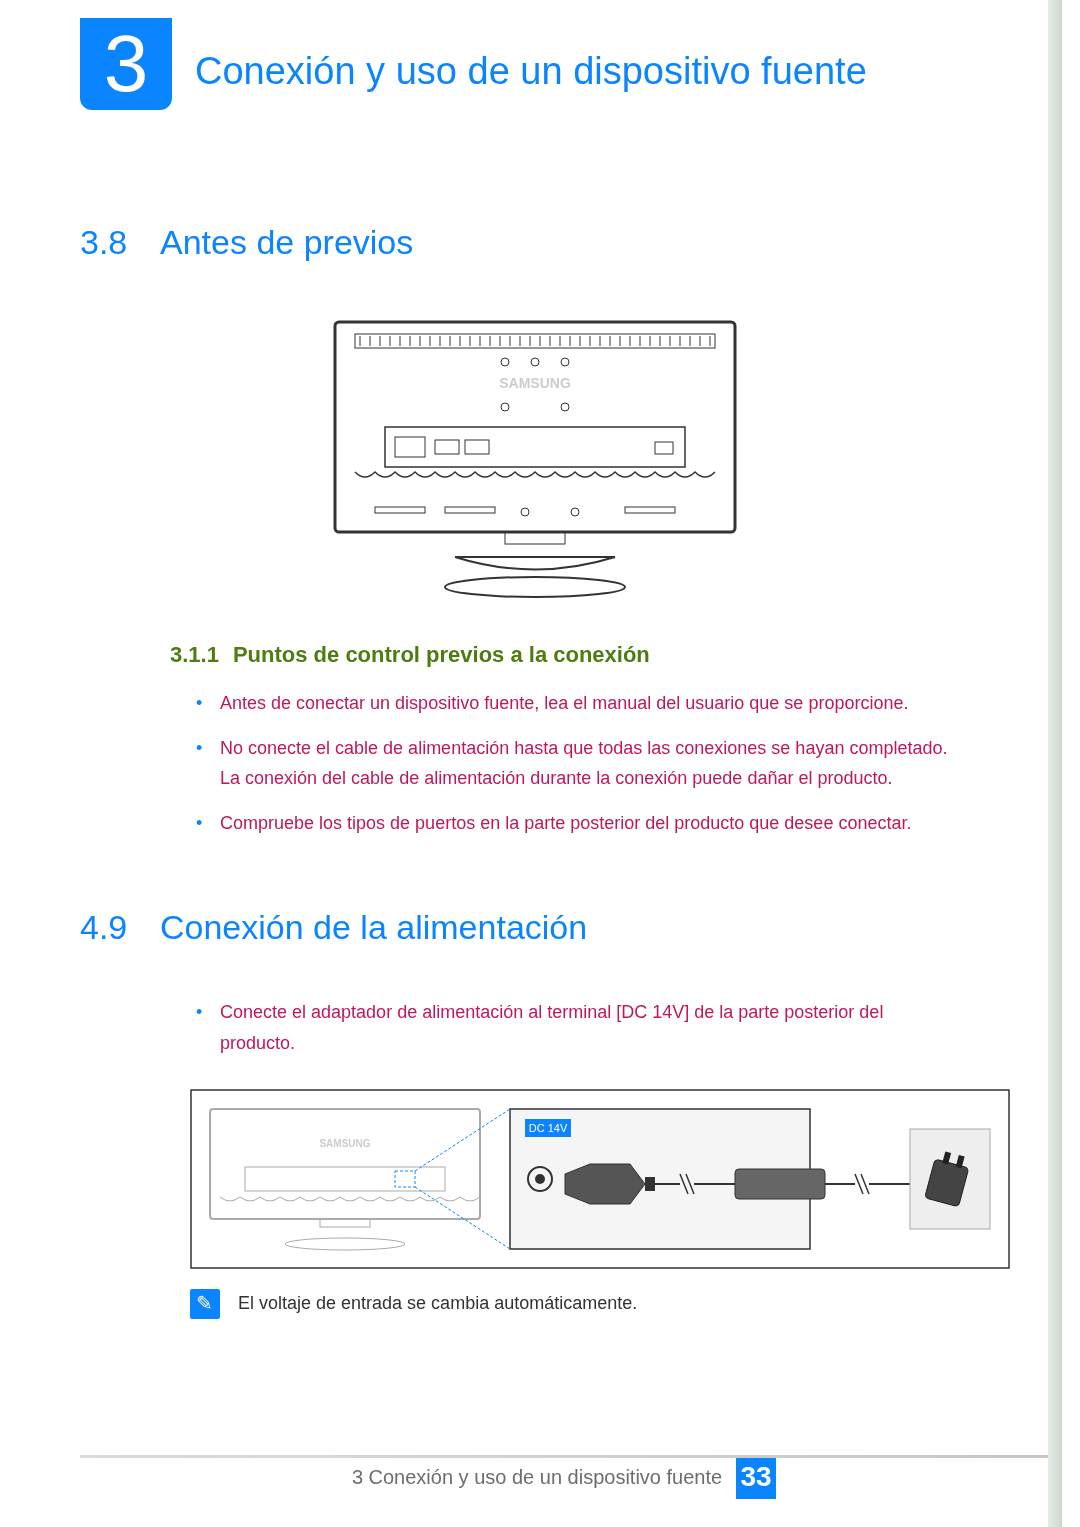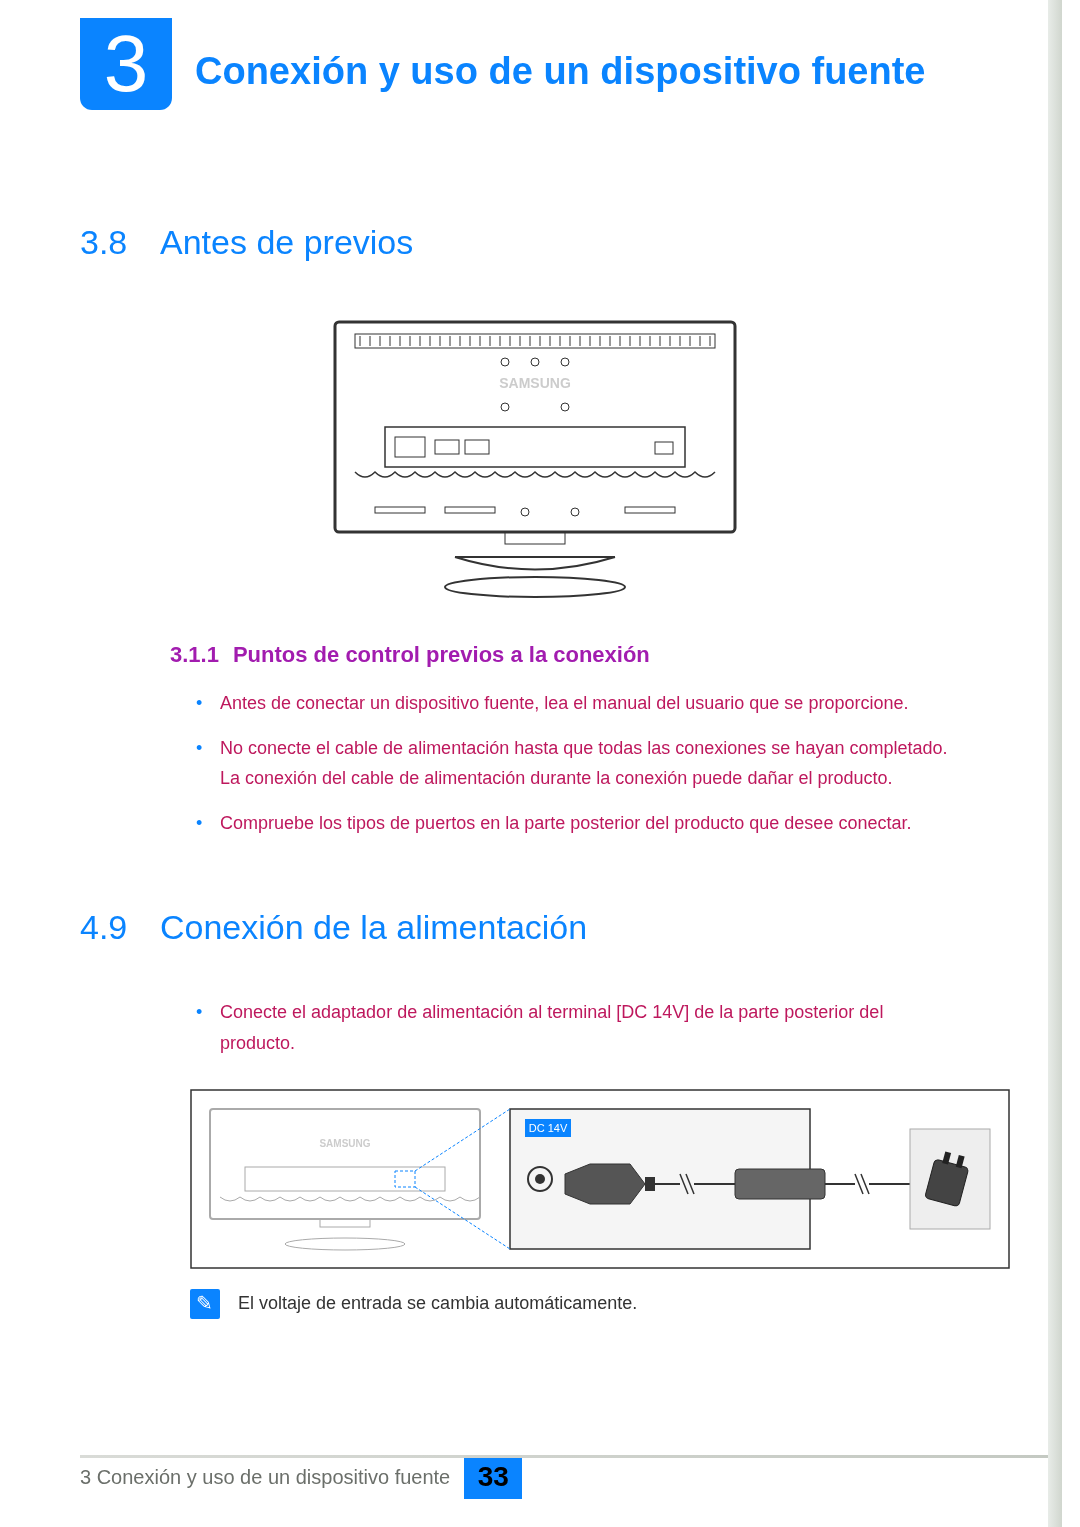--- a/index.html
+++ b/index.html
@@ -39,37 +39,37 @@
   }
   .chapter-badge span {
     color: #fff;
     font-size: 80px;
     font-weight: 300;
     line-height: 1;
   }
   .chapter-title {
     color: #0a84ff;
     font-size: 38px;
-    font-weight: 700;
+    font-weight: 400;
     padding-left: 115px;
     padding-top: 22px;
   }
   .content {
     padding: 60px 90px 0 80px;
   }
   .section-heading {
     color: #0a84ff;
     font-size: 34px;
     font-weight: 400;
     margin-top: 70px;
     margin-bottom: 50px;
   }
   .section-heading .num { display: inline-block; width: 80px; }
   .subsection-heading {
-    color: #a21caf;
+    color: #4d7c0f;
     font-size: 22px;
     font-weight: 700;
     margin: 30px 0 20px 90px;
   }
   .subsection-heading .num { margin-right: 14px; }
   .bullets {
     margin-left: 110px;
     margin-right: 40px;
   }
   .bullets li {
@@ -124,41 +124,41 @@
     font-size: 20px;
   }
   .footer {
     position: absolute;
     bottom: 28px;
     left: 80px;
     right: 32px;
     height: 44px;
     display: flex;
     align-items: center;
-    justify-content: flex-start;
+    justify-content: center;
     gap: 14px;
   }
   .footer-line {
     position: absolute;
     left: 0;
     right: 0;
     top: 0;
     height: 3px;
     background: linear-gradient(to right, #d9dbd7 0%, #c4c9c2 100%);
   }
   .footer-text {
     color: #6b6f6a;
     font-size: 20px;
   }
   .footer-page {
     background: #0a84ff;
-    color: #000000;
+    color: #ffffff;
     font-size: 28px;
     font-weight: 700;
-    width: 58px;
+    width: 40px;
     height: 44px;
     display: flex;
     align-items: center;
     justify-content: center;
   }
 </style>
 </head>
 <body>
 
 <div class="side-bar"></div>

